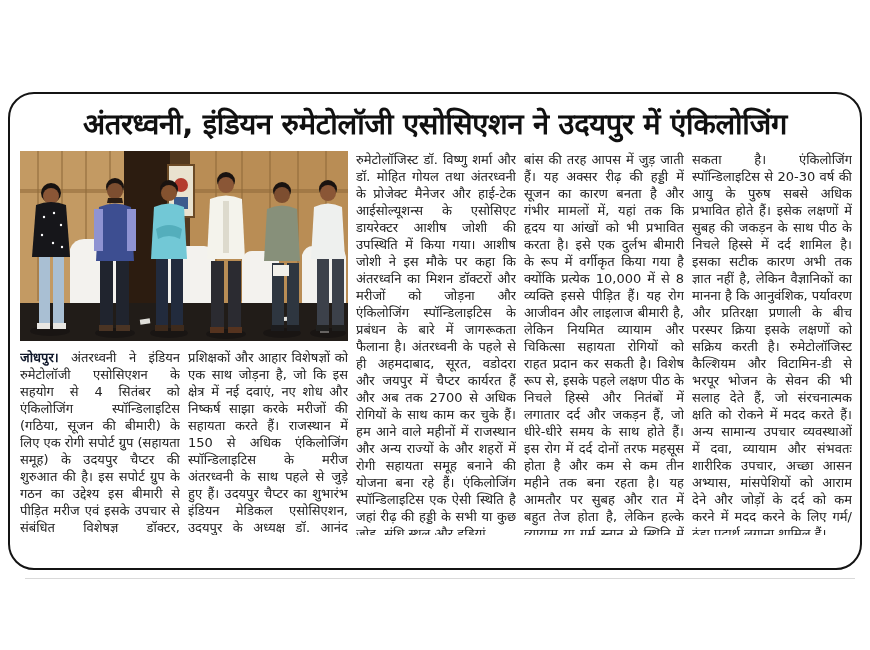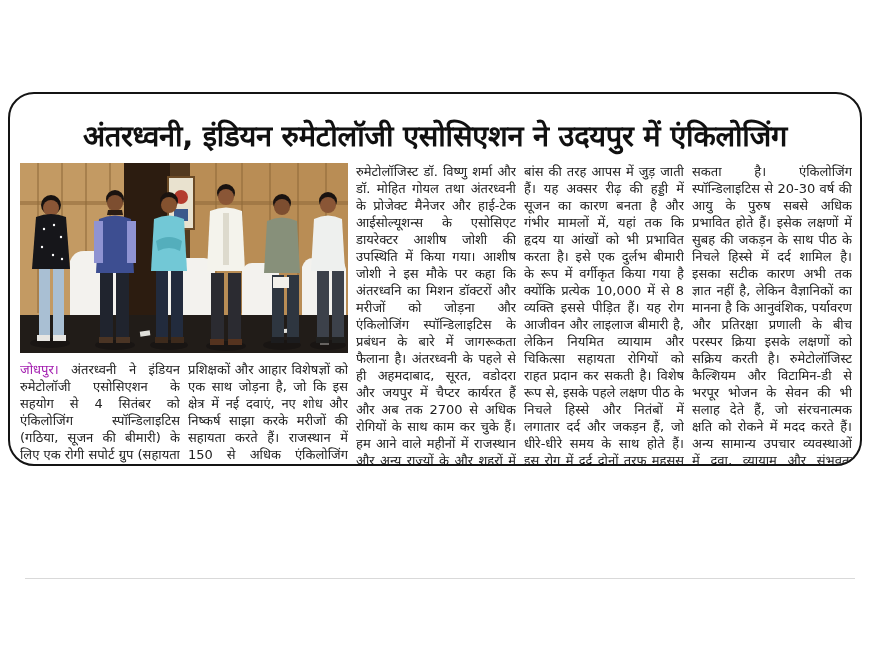--- a/index.html
+++ b/index.html
@@ -2,41 +2,41 @@
 <html><head>
 <meta charset="utf-8">
 <style>
   * { margin: 0; padding: 0; box-sizing: border-box; }
   html, body { width: 870px; height: 650px; background: #ffffff; overflow: hidden; }
   body { font-family: "DejaVu Sans", "Liberation Sans", sans-serif; color: #1b1b1b; position: relative; }
 
   .scan-page { position: absolute; left: 0; top: 0; width: 870px; height: 650px; background: #ffffff; }
 
   .article-box {
-    position: absolute; left: 8px; top: 92px; width: 854px; height: 374px;
+    position: absolute; left: 8px; top: 92px; width: 854px; height: 478px;
     border: 2.5px solid #141414; border-radius: 26px; background: #ffffff;
-    padding: 20px 10px 8px 10px; overflow: hidden;
+    padding: 8px 10px 8px 10px; overflow: hidden;
   }
 
   .headline { text-align: center; font-weight: 700; color: #101010;
     font-size: 29px; line-height: 41px; letter-spacing: -0.3px; padding-top: 2px; }
   .headline .hl-line { display: block; white-space: nowrap; }
 
   .body-area { display: flex; gap: 8px; margin-top: 6px; height: 384px; }
 
   .left-block { width: 328px; flex: 0 0 328px; display: flex; flex-direction: column; }
   .photo-frame { width: 328px; height: 190px; overflow: hidden; background: #a97f4e; }
   .photo-frame svg { display: block; width: 100%; height: 100%; }
 
   .left-cols { display: flex; gap: 8px; margin-top: 8px; flex: 1; overflow: hidden; }
 
   .news-col { width: 160px; flex: 0 0 160px; font-size: 13px; line-height: 17px;
     text-align: justify; color: #222; overflow: hidden; }
   .news-col p { text-indent: 0; }
-  .dateline { font-weight: 400; color: #a21caf; }
+  .dateline { font-weight: 700; color: #0f172a; }
   .indent-first { text-indent: 16px; }
 
   .right-col { height: 384px; }
 
   .scan-edge-line { position: absolute; left: 25px; top: 578px; width: 830px; height: 1px;
     background: #d9d9d9; }
 </style>
 </head>
 <body>
 

